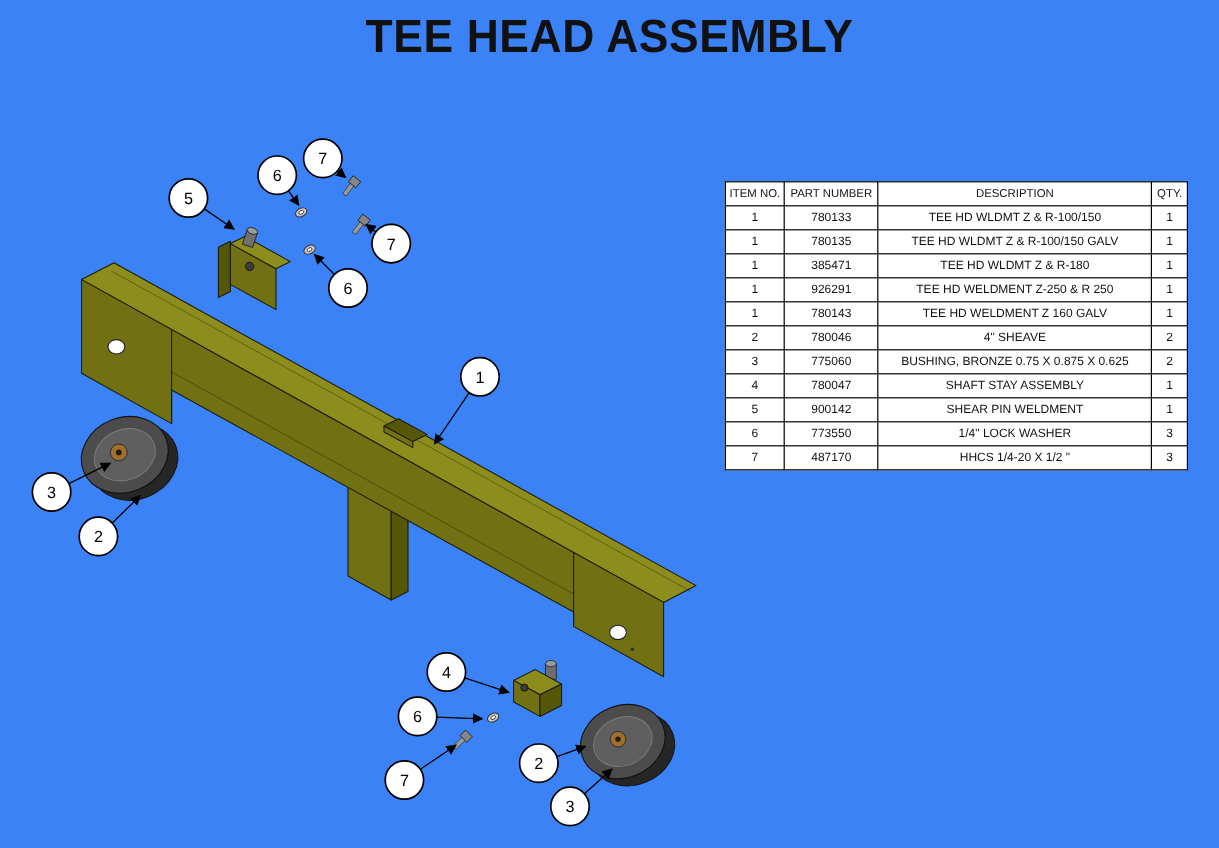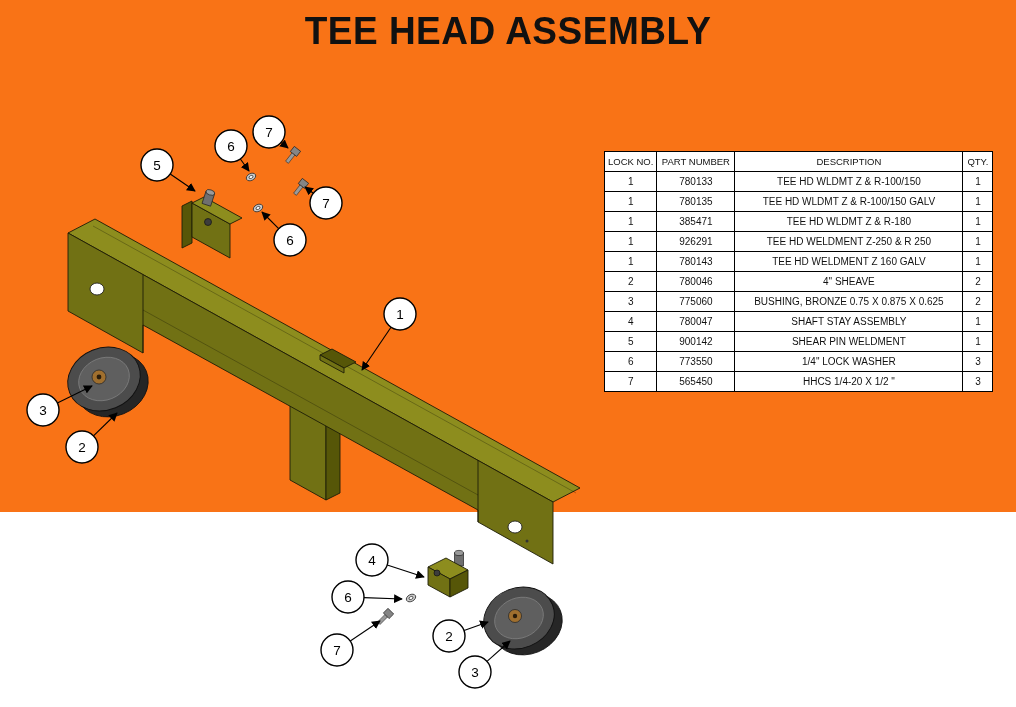--- a/index.html
+++ b/index.html
@@ -1,20 +1,20 @@
 <!DOCTYPE html>
 <html style="--beam-top: #8d8d1e; --beam-front: #717114; --beam-dark: #565608; --sheave-face: #4c4c4c; --sheave-side: #262626; --sheave-inner: #5f5f5f; --bushing: #a06f2e; --hardware: #9a9a9a;"><head>
 <meta charset="utf-8">
 <style>
   html,body{margin:0;padding:0;}
   body{
     width:1016px;height:707px;background:#ffffff;overflow:hidden;position:relative;
     font-family:"Liberation Sans",sans-serif;
   }
-  .page{position:relative;width:1016px;height:512px;background:#f97316;}
+  .page{position:relative;width:1016px;height:707px;background:#3b82f6;}
   .title{
     position:absolute;top:10px;left:0;width:100%;margin:0;text-align:center;
     font-family:"Liberation Sans",sans-serif;font-weight:900;font-size:37px;
     letter-spacing:0.5px;color:#111;transform:scaleY(1.05);
   }
   svg.drawing{position:absolute;top:0;left:0;}
 
   
   .s{stroke:#1d1d08;stroke-width:0.9;stroke-linejoin:round;}
   .f-top{fill:var(--beam-top,#8d8d1e);}
@@ -231,21 +231,21 @@
 
   <table class="parts-table">
     <colgroup>
       <col class="c-item">
         <col class="c-part">
         <col class="c-desc">
         <col class="c-qty">
     </colgroup>
     <thead>
       <tr id="thead-row">
-          <th>LOCK NO.</th>
+          <th>ITEM NO.</th>
           <th>PART NUMBER</th>
           <th>DESCRIPTION</th>
           <th>QTY.</th>
         </tr>
     </thead>
     <tbody id="tbody">
         <tr>
           <td>1</td>
           <td>780133</td>
           <td>TEE HD WLDMT Z &amp; R-100/150</td>
@@ -300,20 +300,20 @@
           <td>1</td>
         </tr>
         <tr>
           <td>6</td>
           <td>773550</td>
           <td>1/4" LOCK WASHER</td>
           <td>3</td>
         </tr>
         <tr>
           <td>7</td>
-          <td>565450</td>
+          <td>487170</td>
           <td>HHCS 1/4-20 X 1/2 "</td>
           <td>3</td>
         </tr>
       </tbody>
   </table>
 
 </div>
 
 </body></html>

